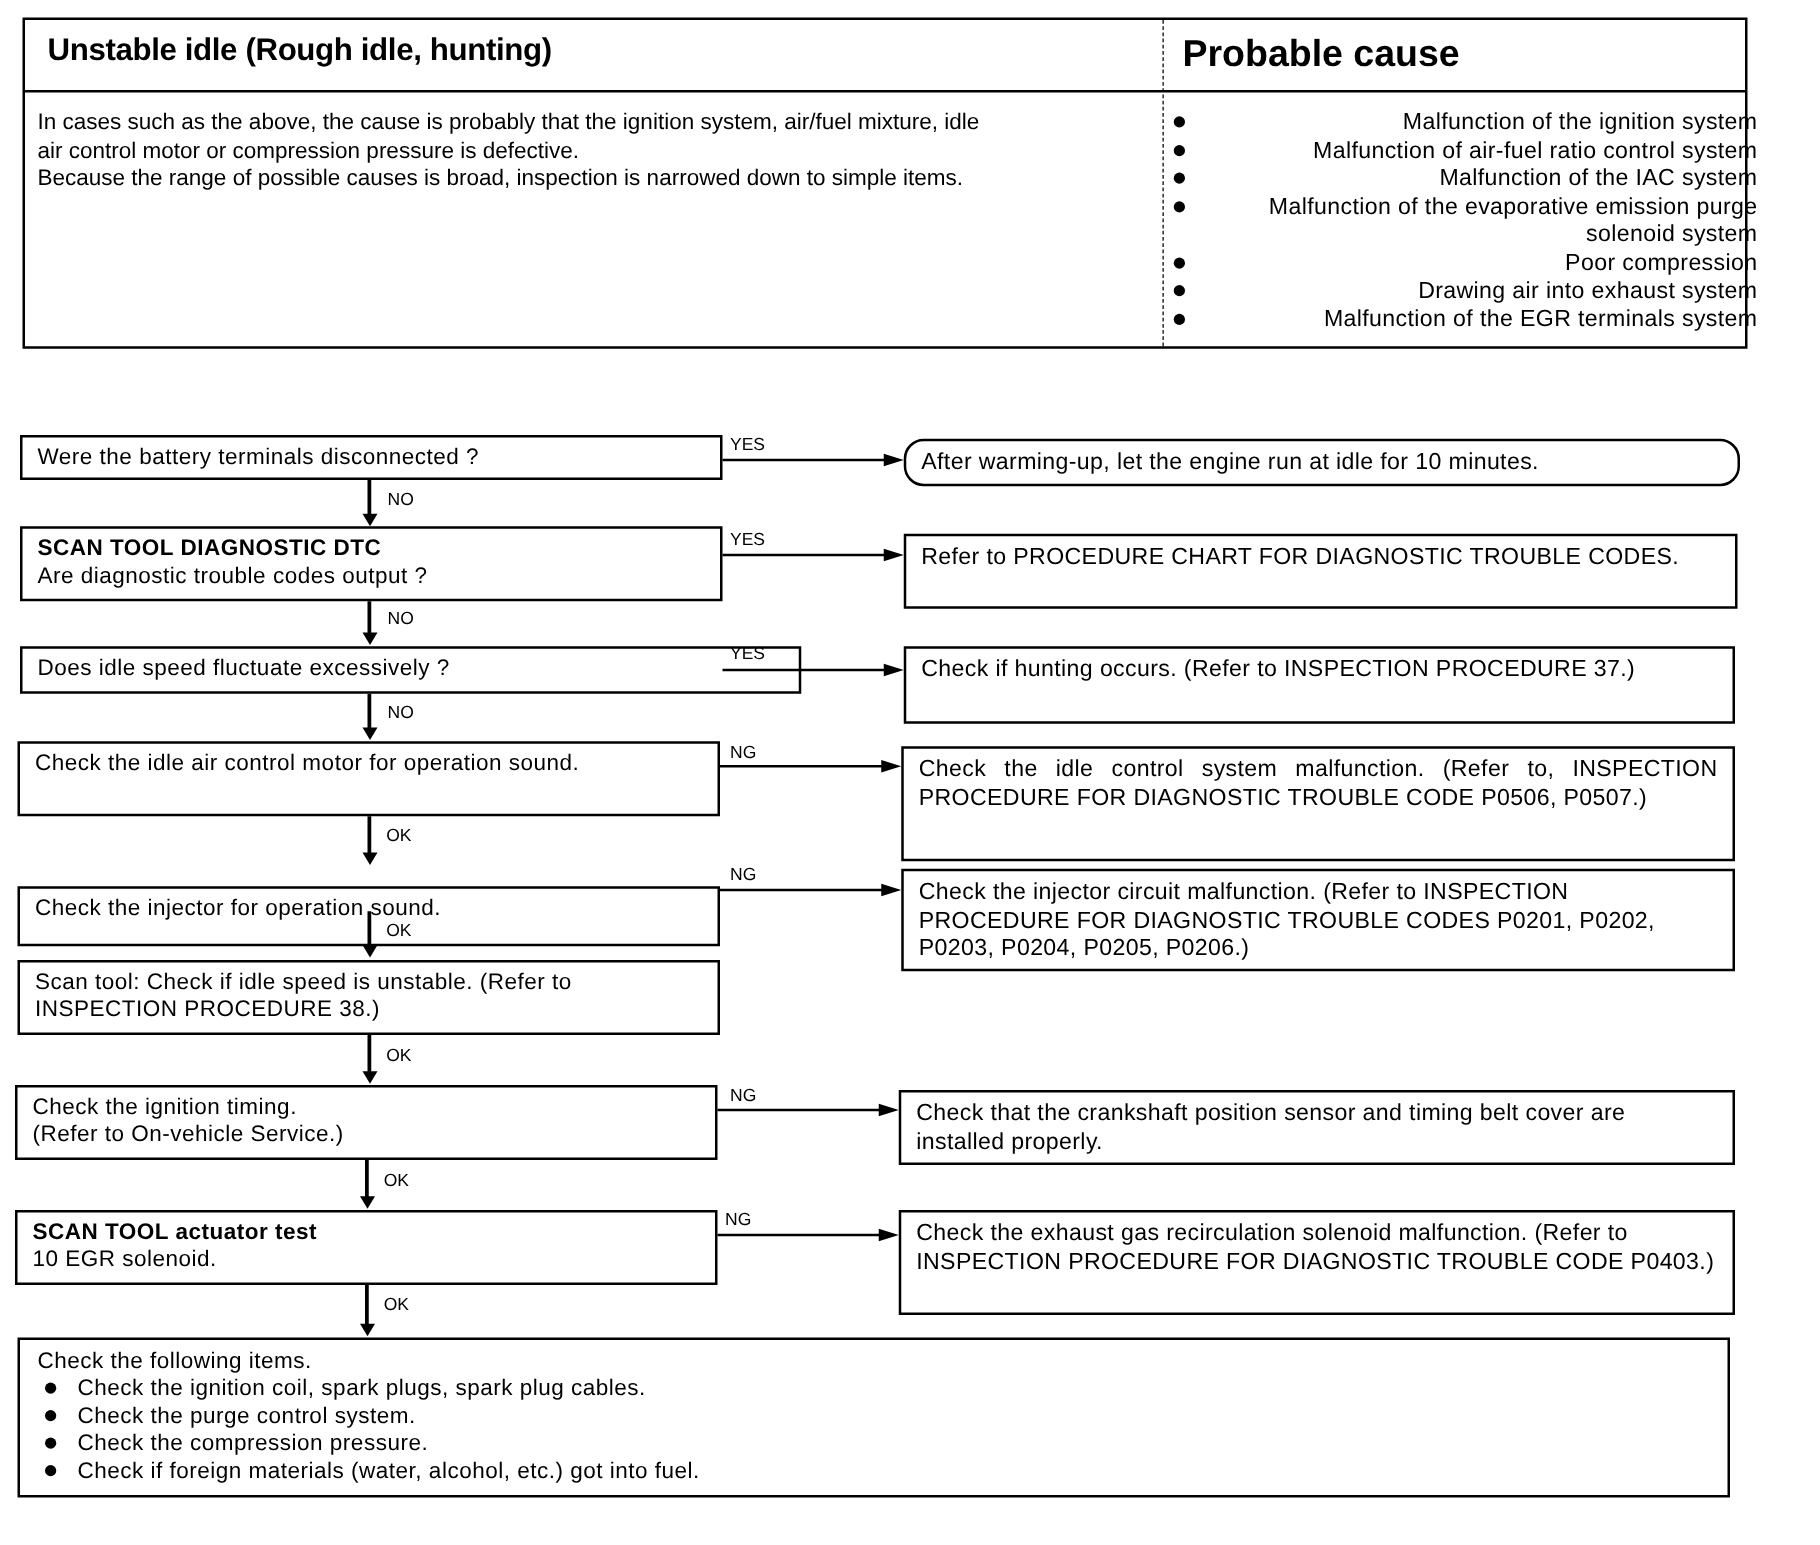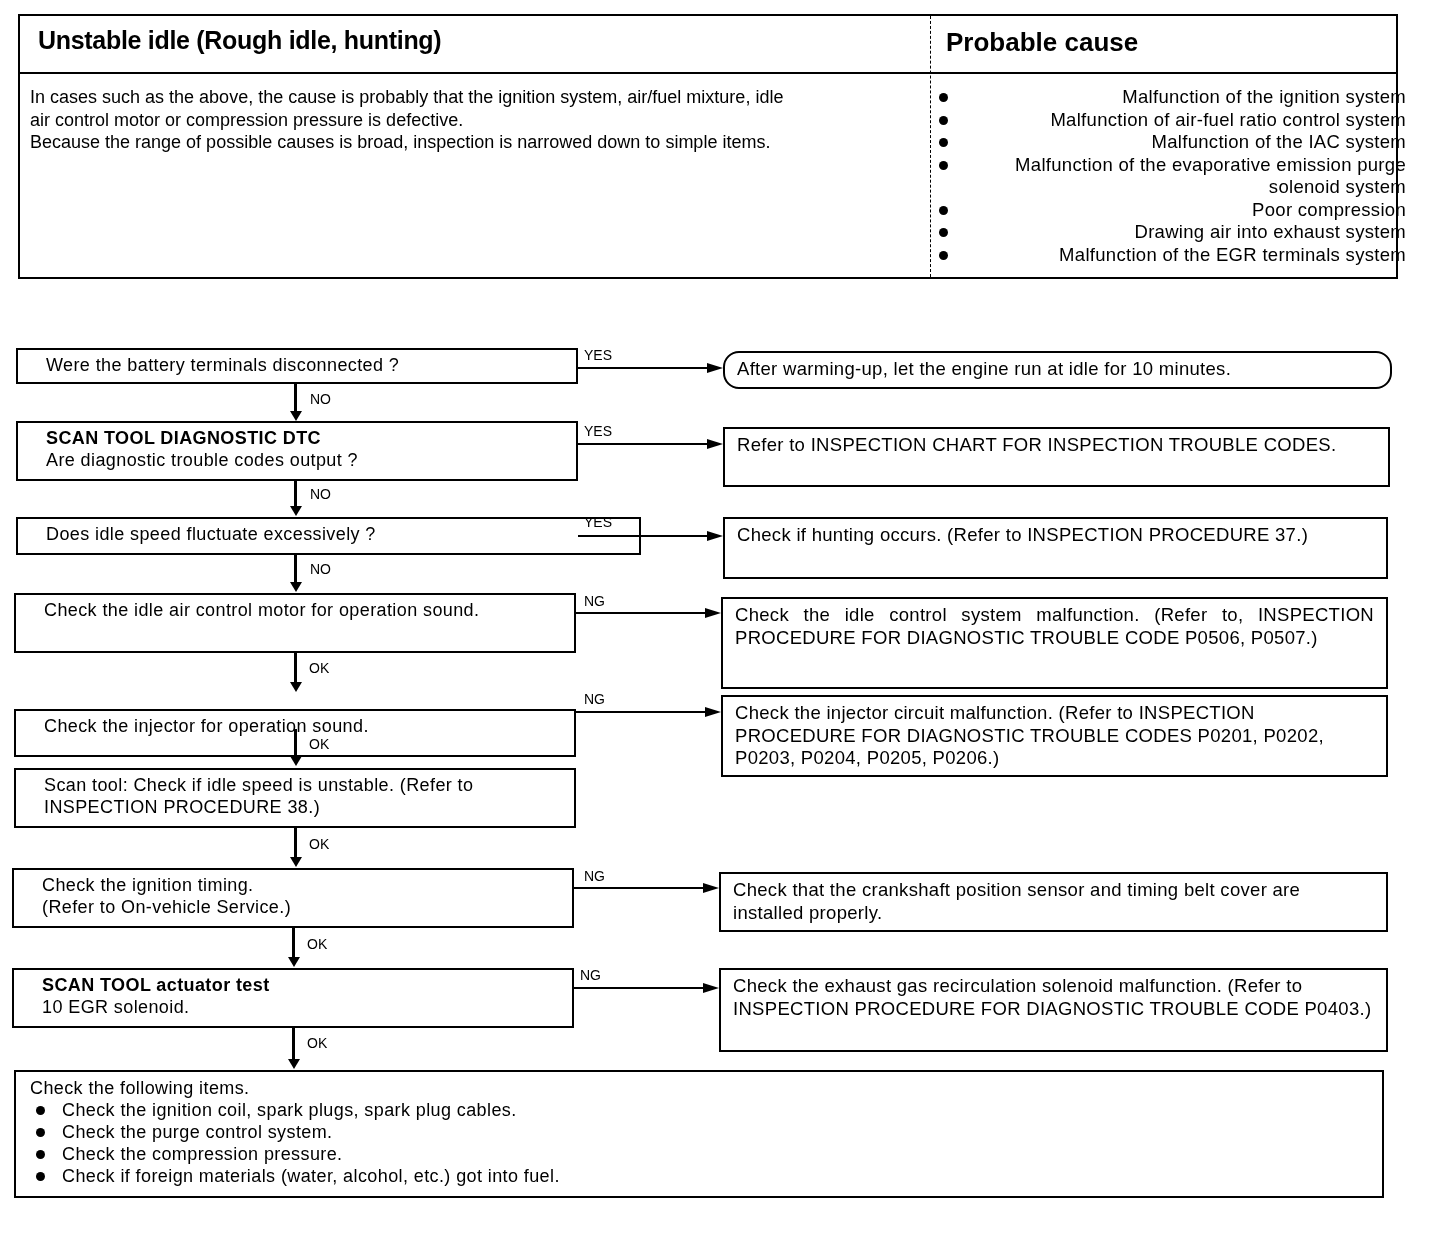--- a/index.html
+++ b/index.html
@@ -8,28 +8,28 @@
     font-family: "Liberation Sans", "DejaVu Sans", sans-serif;
     color: #000;
   }
   .abs { position: absolute; box-sizing: border-box; }
 
   
   .header-table { left: 18px; top: 14px; width: 1380px; height: 265px; border: 2px solid #000; }
   .header-table .col-divider { left: 910px; top: 0; width: 0; height: 100%; border-left: 1px dashed #000; }
   .header-table .row-divider { left: 0; top: 56px; width: 100%; height: 0; border-top: 2px solid #000; }
   .title-left { left: 18px; top: 10px; font-size: 25px; font-weight: bold; letter-spacing: -0.3px; }
-  .title-right { left: 926px; top: 11px; font-size: 26px; font-weight: bold; }
+  .title-right { left: 926px; top: 11px; font-size: 30px; font-weight: bold; }
   .desc { left: 10px; top: 70px; width: 900px; font-size: 18px; line-height: 22.5px; white-space: pre-line; }
   .causes { left: 916px; top: 70px; width: 470px; margin: 0; padding: 0; list-style: none; font-size: 18.5px; line-height: 22.5px; letter-spacing: 0.3px; text-align: right; }
   .causes li { position: relative; padding-left: 34px; }
   .causes li::before { content: ""; position: absolute; left: 3px; top: 7px; width: 9px; height: 9px; border-radius: 50%; background: #000; }
 
   
-  .box { border: 2px solid #000; background: #fff; font-size: 18px; line-height: 22px; padding: 4px 28px; letter-spacing: 0.4px; }
+  .box { border: 2px solid #000; background: #fff; font-size: 18px; line-height: 22px; padding: 4px 12px; letter-spacing: 0.4px; }
   .box .bold { font-weight: bold; display: block; }
   .box .line { display: block; }
   .rbox { border: 2px solid #000; background: #fff; font-size: 18.5px; line-height: 22.5px; padding: 5px 12px; letter-spacing: 0.3px; }
 
   
   .vline { width: 3px; background: #000; }
   .vhead { width: 0; height: 0; border-left: 6px solid transparent; border-right: 6px solid transparent; border-top: 10px solid #000; }
   .hline { height: 2px; background: #000; }
   .hhead { width: 0; height: 0; border-top: 5px solid transparent; border-bottom: 5px solid transparent; border-left: 16px solid #000; }
   .lbl { font-size: 14px; line-height: 20px; }
@@ -71,21 +71,21 @@
 <div class="abs vhead" style="left:290px;top:411px;"></div>
 <div class="abs lbl" style="left:310px;top:389px;">NO</div>
 
 <div class="abs box" style="left:16px;top:421px;width:562px;height:60px;">
   <span class="bold">SCAN TOOL DIAGNOSTIC DTC</span>
   <span class="line">Are diagnostic trouble codes output ?</span>
 </div>
 <div class="abs lbl" style="left:584px;top:421px;">YES</div>
 <div class="abs hline" style="left:578px;top:443px;width:130px;"></div>
 <div class="abs hhead" style="left:707px;top:439px;"></div>
-<div class="abs rbox" style="left:723px;top:427px;width:667px;height:60px;text-align:justify;">Refer to INSPECTION CHART FOR INSPECTION TROUBLE CODES.</div>
+<div class="abs rbox" style="left:723px;top:427px;width:667px;height:60px;text-align:justify;">Refer to PROCEDURE CHART FOR DIAGNOSTIC TROUBLE CODES.</div>
 <div class="abs vline" style="left:294px;top:481px;height:26px;"></div>
 <div class="abs vhead" style="left:290px;top:506px;"></div>
 <div class="abs lbl" style="left:310px;top:484px;">NO</div>
 
 <div class="abs box" style="left:16px;top:517px;width:625px;height:38px;">
   <span class="line">Does idle speed fluctuate excessively ?</span>
 </div>
 <div class="abs lbl" style="left:584px;top:512px;">YES</div>
 <div class="abs hline" style="left:578px;top:535px;width:130px;"></div>
 <div class="abs hhead" style="left:707px;top:531px;"></div>

